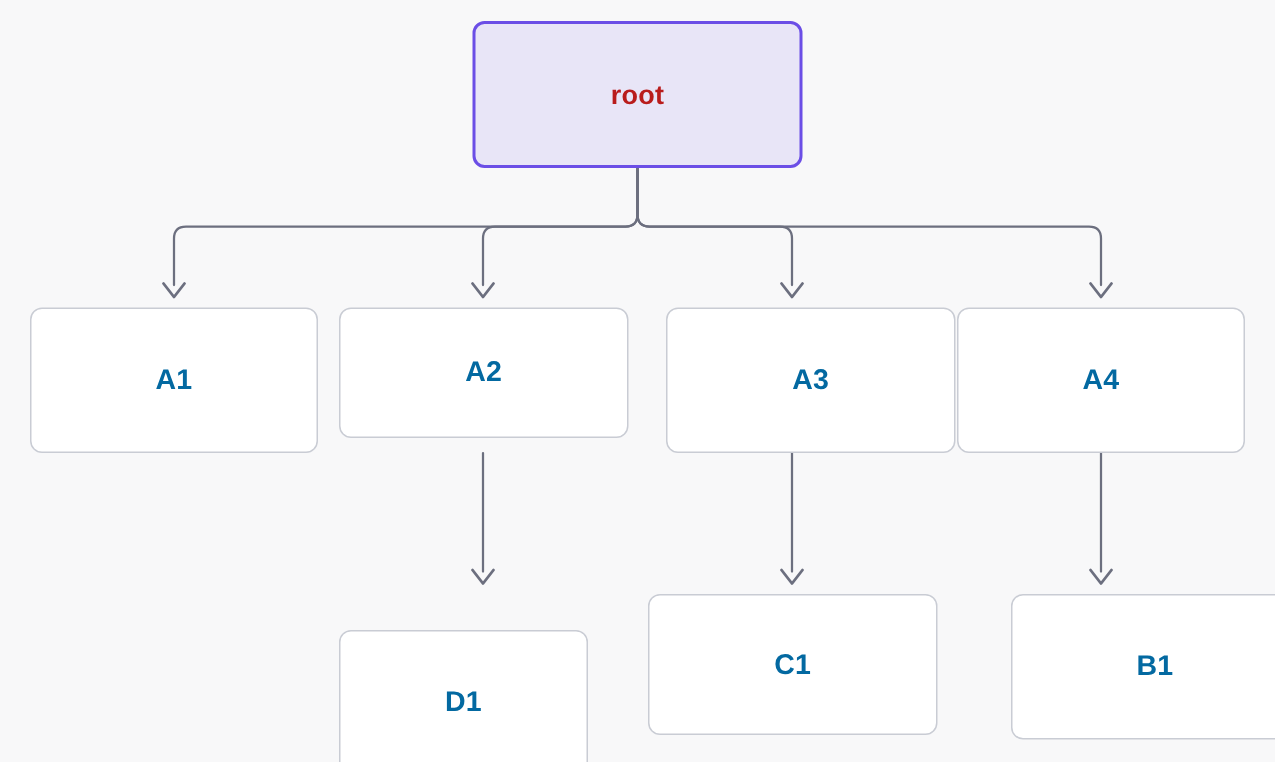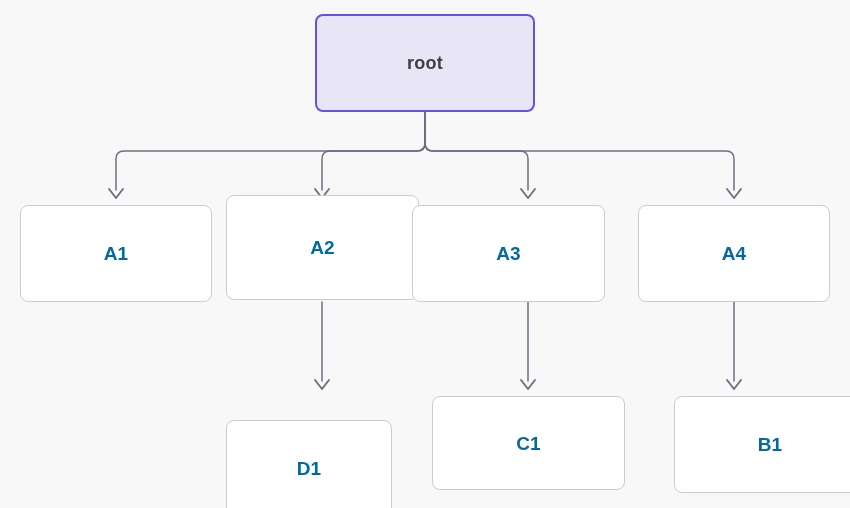--- a/index.html
+++ b/index.html
@@ -44,21 +44,21 @@
     letter-spacing: 0.2px;
     color: #0369a1;
     line-height: 1;
     user-select: none;
   }
   .node.root {
     background: #e8e5f7;
     border: 2.4px solid #6b4ee6;
   }
   .node.root .node-label {
-    color: #404040;
+    color: #b91c1c;
     font-size: 18px;
   }
 </style>
 </head>
 <body>
 
 <div id="diagram-canvas">
 
   <svg id="edge-layer" viewBox="0 0 850 508" width="850" height="508" xmlns="http://www.w3.org/2000/svg">
     <g id="edge-group">
@@ -79,24 +79,24 @@
       </g>
   </svg>
 
   <div id="node-layer">
       <div class="node root" style="left: 315px; top: 14px; width: 220px; height: 98px;">
         <span class="node-label">root</span>
       </div>
       <div class="node" style="left: 20px; top: 205px; width: 192px; height: 97px;">
         <span class="node-label">A1</span>
       </div>
-      <div class="node" style="left: 226px; top: 195px; width: 193px; height: 105px;">
+      <div class="node" style="left: 226px; top: 205px; width: 193px; height: 87px;">
         <span class="node-label">A2</span>
       </div>
-      <div class="node" style="left: 412px; top: 205px; width: 193px; height: 97px;">
+      <div class="node" style="left: 444px; top: 205px; width: 193px; height: 97px;">
         <span class="node-label">A3</span>
       </div>
       <div class="node" style="left: 638px; top: 205px; width: 192px; height: 97px;">
         <span class="node-label">A4</span>
       </div>
       <div class="node" style="left: 226px; top: 420px; width: 166px; height: 97px;">
         <span class="node-label">D1</span>
       </div>
       <div class="node" style="left: 432px; top: 396px; width: 193px; height: 94px;">
         <span class="node-label">C1</span>

